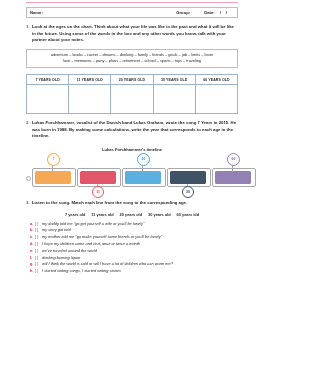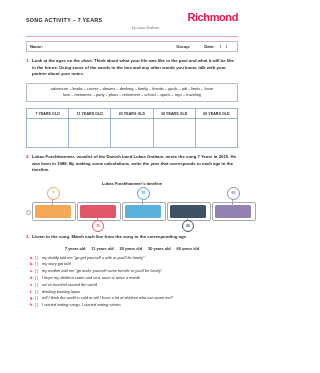--- a/index.html
+++ b/index.html
@@ -108,25 +108,20 @@
   }
   .mi-letter{color:#e6154f;font-weight:bold;width:5px;flex:none;padding-left:4px;}
   .mi-bracket{color:#e6154f;width:7px;flex:none;}
   .mi-text{font-style:italic;color:#231f20;}
 </style>
 </head>
 <body>
 
 <div class="page">
 
-  <div class="header">
-    <div class="doc-title">SONG ACTIVITY – 7 YEARS</div>
-    <div class="byline">by Lukas Graham</div>
-    <div class="brand">Richmond</div>
-  </div>
   <div class="rule"></div>
 
   <div class="idbar">
     <span class="name">Name:</span>
     <span class="group">Group:</span>
     <span class="date">
       <span>Date:</span>
       <span class="slash">/</span>
       <span class="slash2">/</span>
     </span>

